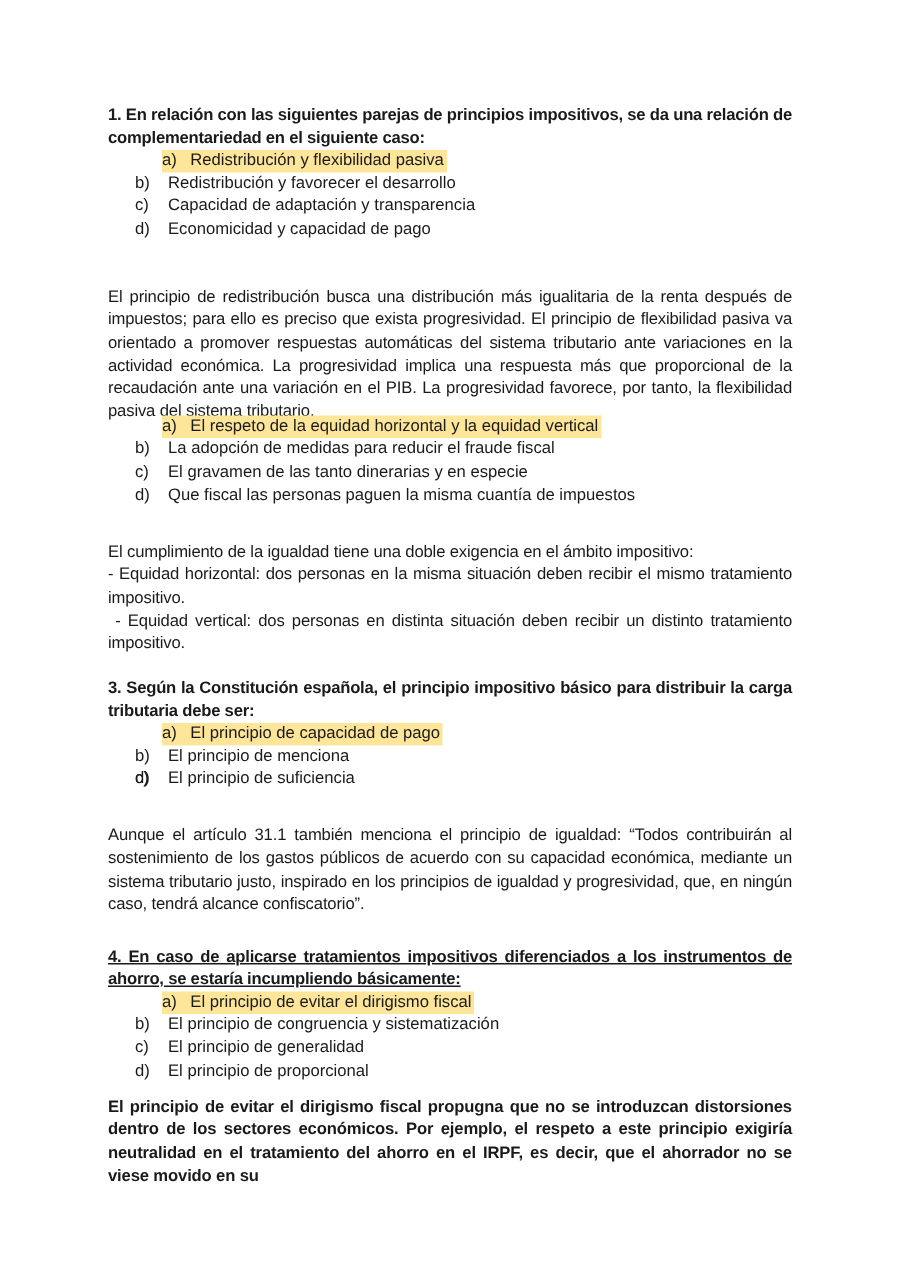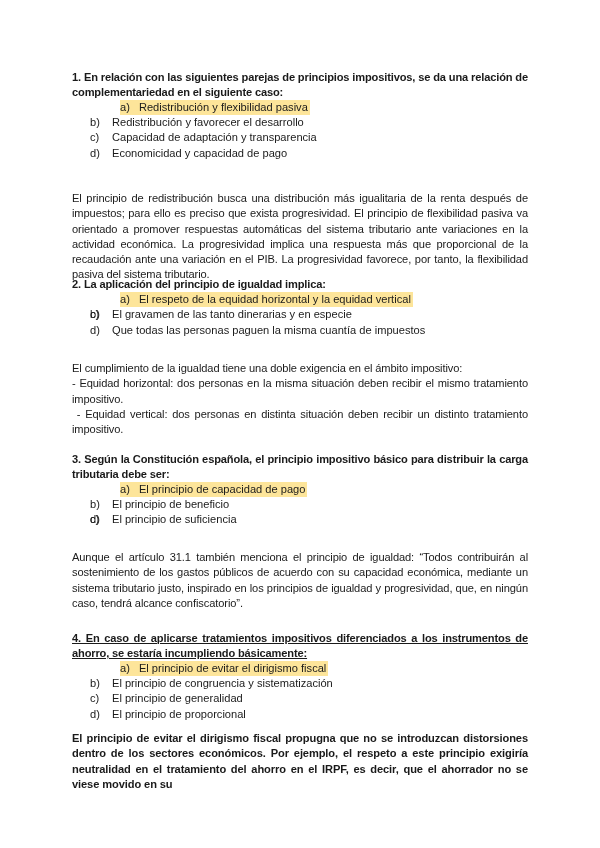--- a/index.html
+++ b/index.html
@@ -9,21 +9,21 @@
       background: #ffffff; color: #1a1a1a;
       font-family: "Liberation Sans", sans-serif; font-size: 11.1px;
     }
     .block { position: absolute; left: 72px; width: 456px; }
     .q-title { font-weight: bold; line-height: 14.8px; margin: 0; text-align: justify; letter-spacing: -0.15px; }
     .options { list-style: none; margin: 0; padding: 0; }
     .opt { line-height: 15.4px; padding-left: 18px; position: relative; }
     .opt .letter { position: absolute; left: 18px; top: 0; }
     .opt .txt { display: inline-block; padding-left: 22px; }
     .opt.hl { }
-    .opt.hl .hlbox { background: #fde59a; display: inline-block; padding-right: 2px; margin-left: 30px; }
+    .opt.hl .hlbox { background: #fde59a; display: inline-block; padding-right: 2px; margin-left: 18px; }
     .opt.hl .letter { position: static; }
     .opt.hl .hlbox .txt { padding-left: 9px; }
     .para { margin: 0; line-height: 15.3px; text-align: justify; letter-spacing: -0.1px; }
     .para .line { display: block; }
   </style>
 </head>
 <body>
 
 <div class="page">
 
@@ -34,41 +34,40 @@
       <li class="opt"><span class="letter">b)</span><span class="txt">Redistribución y favorecer el desarrollo</span></li>
       <li class="opt"><span class="letter">c)</span><span class="txt">Capacidad de adaptación y transparencia</span></li>
       <li class="opt"><span class="letter">d)</span><span class="txt">Economicidad y capacidad de pago</span></li>
     </ul>
   </div>
   <div class="block" style="top:175px;margin-top:16px;">
     <p class="para">El principio de redistribución busca una distribución más igualitaria de la renta después de impuestos; para ello es preciso que exista progresividad. El principio de flexibilidad pasiva va orientado a promover respuestas automáticas del sistema tributario ante variaciones en la actividad económica. La progresividad implica una respuesta más que proporcional de la recaudación ante una variación en el PIB. La progresividad favorece, por tanto, la flexibilidad pasiva del sistema tributario.</p>
   </div>
 
   <div class="block" style="top:277px;">
-    <p class="q-title">2. La aplicación del principio de igualdad implica:</p>
     <ul class="options">
       <li class="opt hl"><span class="hlbox"><span class="letter">a)</span><span class="txt">El respeto de la equidad horizontal y la equidad vertical</span></span></li>
-      <li class="opt"><span class="letter">b)</span></li>
+      <li class="opt"><span class="letter">b)</span><span class="txt">La adopción de medidas para reducir el fraude fiscal</span></li>
       <li class="opt"><span class="letter">c)</span><span class="txt">El gravamen de las tanto dinerarias y en especie</span></li>
-      <li class="opt"><span class="letter">d)</span><span class="txt">Que todas las personas paguen la misma cuantía de impuestos</span></li>
+      <li class="opt"><span class="letter">d)</span><span class="txt">Que fiscal las personas paguen la misma cuantía de impuestos</span></li>
     </ul>
   </div>
   <div class="block" style="top:361px;">
     <p class="para">
       <span class="line">El cumplimiento de la igualdad tiene una doble exigencia en el ámbito impositivo:</span>
       <span class="line">- Equidad horizontal: dos personas en la misma situación deben recibir el mismo tratamiento impositivo.</span>
       <span class="line" style="white-space:pre-wrap;"> - Equidad vertical: dos personas en distinta situación deben recibir un distinto tratamiento impositivo.</span>
     </p>
   </div>
 
   <div class="block" style="top:452px;">
     <p class="q-title">3. Según la Constitución española, el principio impositivo básico para distribuir la carga tributaria debe ser:</p>
     <ul class="options">
       <li class="opt hl"><span class="hlbox"><span class="letter">a)</span><span class="txt">El principio de capacidad de pago</span></span></li>
-      <li class="opt"><span class="letter">b)</span><span class="txt">El principio de beneficio</span></li>
+      <li class="opt"><span class="letter">b)</span><span class="txt">El principio de menciona</span></li>
       <li class="opt"><span class="letter">c)</span></li>
       <li class="opt"><span class="letter">d)</span><span class="txt">El principio de suficiencia</span></li>
     </ul>
   </div>
   <div class="block" style="top:550px;">
     <p class="para">Aunque el artículo 31.1 también menciona el principio de igualdad: “Todos contribuirán al sostenimiento de los gastos públicos de acuerdo con su capacidad económica, mediante un sistema tributario justo, inspirado en los principios de igualdad y progresividad, que, en ningún caso, tendrá alcance confiscatorio”.</p>
   </div>
 
   <div class="block" style="top:631px;text-decoration:underline;">
     <p class="q-title">4. En caso de aplicarse tratamientos impositivos diferenciados a los instrumentos de ahorro, se estaría incumpliendo básicamente:</p>

